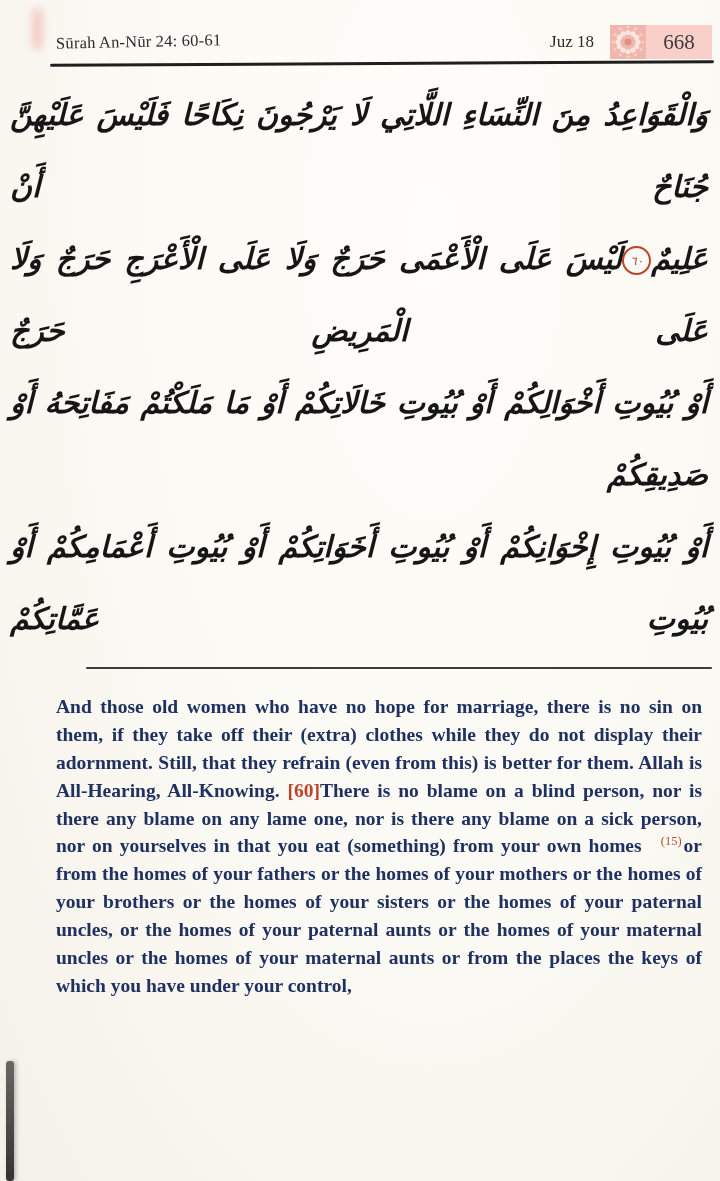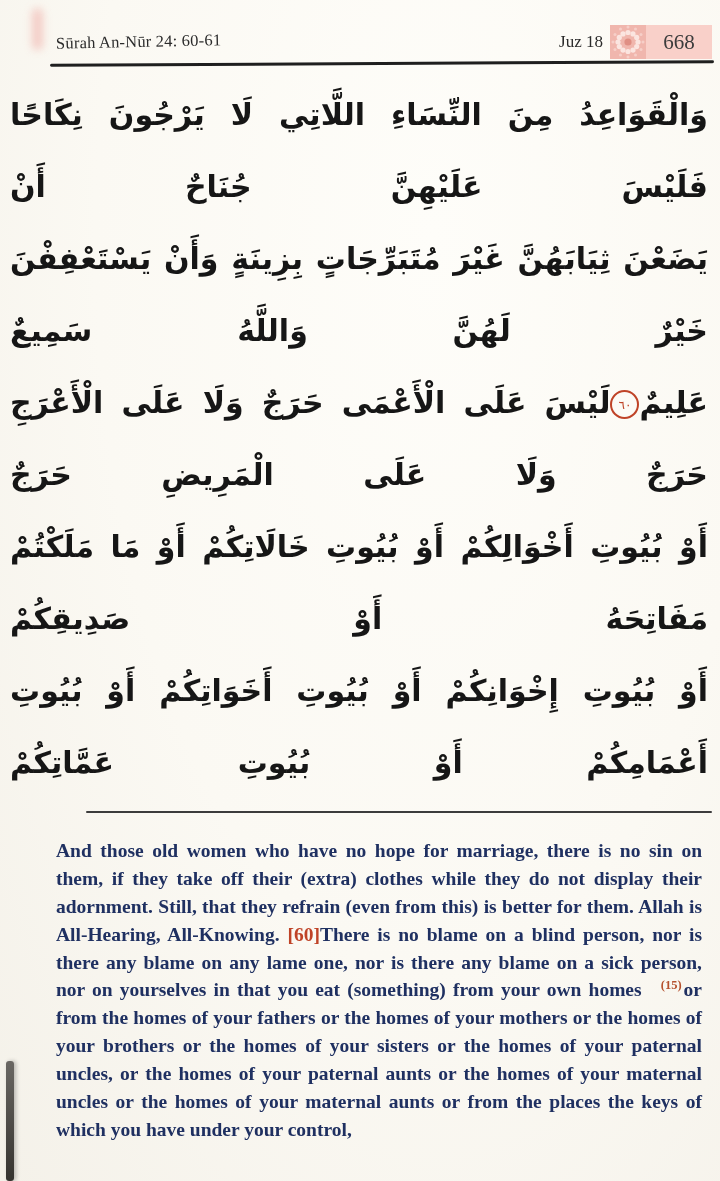--- a/index.html
+++ b/index.html
@@ -18,21 +18,21 @@
   .header{
     display:flex;align-items:center;
     padding:24px 8px 0 56px;
     height:36px;
   }
   .surah-ref{
     font-size:16.5px;color:#2b2b2b;letter-spacing:.2px;
     transform:rotate(-1.2deg);
   }
   .spacer{flex:1;}
-  .juz{font-size:17px;color:#2b2b2b;margin-right:7px;}
+  .juz{font-size:17px;color:#2b2b2b;margin-right:16px;}
   .rosette{width:36px;height:34px;display:inline-block;}
   .badge{
     display:inline-block;min-width:66px;height:34px;line-height:34px;
     background:var(--badge-bg,#f9d0c9);
     text-align:center;font-size:21px;color:#3c3c3c;
   }
   .header-rule{
     height:3px;background:#1f1f1f;border-radius:2px;
     margin:2px 6px 0 50px;
     transform:rotate(-.3deg);
@@ -40,20 +40,21 @@
   
   .arabic{margin:14px 12px 0 10px;}
   .arabic-line{
     direction:rtl;
     text-align:justify;text-align-last:justify;text-justify:inter-word;
     font-family:"DejaVu Sans", sans-serif;
     font-weight:700;
     font-size:30px;line-height:72px;
     color:var(--arabic-color,#161616);
     white-space:normal;
+    font-style:italic;
   }
   .ayah-circle{
     display:inline-flex;align-items:center;justify-content:center;
     width:25px;height:25px;border:2px solid var(--marker-color,#bf4327);
     border-radius:50%;
     color:var(--marker-color,#bf4327);
     font-size:12px;line-height:1;font-weight:400;
     margin:0 0;vertical-align:middle;
   }
   .rule{background:#3c3c3c;height:2px;border-radius:1px;}
@@ -61,21 +62,21 @@
   
   .translation{
     margin:24px 18px 0 56px;
     font-size:19.5px;line-height:1.43;font-weight:700;
     color:var(--trans-color,#1f3061);
     text-align:justify;
   }
   .vmark{color:var(--marker-color,#bf4327);}
   .fref{
     color:var(--fref-color,#b5512e);
-    font-size:12.5px;vertical-align:super;line-height:0;font-weight:700;
+    font-size:12.5px;vertical-align:super;line-height:0;font-weight:400;
     padding:0 2px;
     margin-left:10px;
   }
   
   .pink-smudge{
     position:absolute;left:32px;top:8px;width:11px;height:42px;
     background:#f2c1ba;filter:blur(4px);border-radius:6px;opacity:.8;
   }
   .spine{
     position:absolute;left:6px;bottom:0;width:8px;height:120px;
@@ -126,21 +127,20 @@
         </g>
         <circle cx="18" cy="17" r="3.6" fill="#e08f84"></circle>
       </svg>
     </span>
     <span class="badge">668</span>
   </header>
   <div class="header-rule"></div>
 
   <section id="arabic" class="arabic">
       <div class="arabic-line" dir="rtl"><span>وَالْقَوَاعِدُ مِنَ النِّسَاءِ اللَّاتِي لَا يَرْجُونَ نِكَاحًا فَلَيْسَ عَلَيْهِنَّ جُنَاحٌ أَنْ</span></div>
-      <div class="arabic-line" dir="rtl"><span>يَضَعْنَ ثِيَابَهُنَّ غَيْرَ مُتَبَرِّجَاتٍ بِزِينَةٍ وَأَنْ يَسْتَعْفِفْنَ خَيْرٌ لَهُنَّ وَاللَّهُ سَمِيعٌ</span></div>
       <div class="arabic-line" dir="rtl"><span>عَلِيمٌ</span><span class="ayah-circle">٦٠</span><span>لَيْسَ عَلَى الْأَعْمَى حَرَجٌ وَلَا عَلَى الْأَعْرَجِ حَرَجٌ وَلَا عَلَى الْمَرِيضِ حَرَجٌ</span></div>
       <div class="arabic-line" dir="rtl"><span>أَوْ بُيُوتِ أَخْوَالِكُمْ أَوْ بُيُوتِ خَالَاتِكُمْ أَوْ مَا مَلَكْتُمْ مَفَاتِحَهُ أَوْ صَدِيقِكُمْ</span></div>
       <div class="arabic-line" dir="rtl"><span>أَوْ بُيُوتِ إِخْوَانِكُمْ أَوْ بُيُوتِ أَخَوَاتِكُمْ أَوْ بُيُوتِ أَعْمَامِكُمْ أَوْ بُيُوتِ عَمَّاتِكُمْ</span></div>
     </section>
 
   <div class="rule rule-arabic"></div>
 
   <section id="translation" class="translation"><span>And those old women who have no hope for marriage, there is no sin on them, if they take off their (extra) clothes while they do not display their adornment. Still, that they refrain (even from this) is better for them. Allah is All-Hearing, All-Knowing. </span><span class="vmark">[60]</span><span>There is no blame on a blind person, nor is there any blame on any lame one, nor is there any blame on a sick person, nor on yourselves in that you eat (something) from your own homes </span><span class="fref">(15)</span><span>or from the homes of your fathers or the homes of your mothers or the homes of your brothers or the homes of your sisters or the homes of your paternal uncles, or the homes of your paternal aunts or the homes of your maternal uncles or the homes of your maternal aunts or from the places the keys of which you have under your control, </span></section>
 
   <div class="spine"></div>

